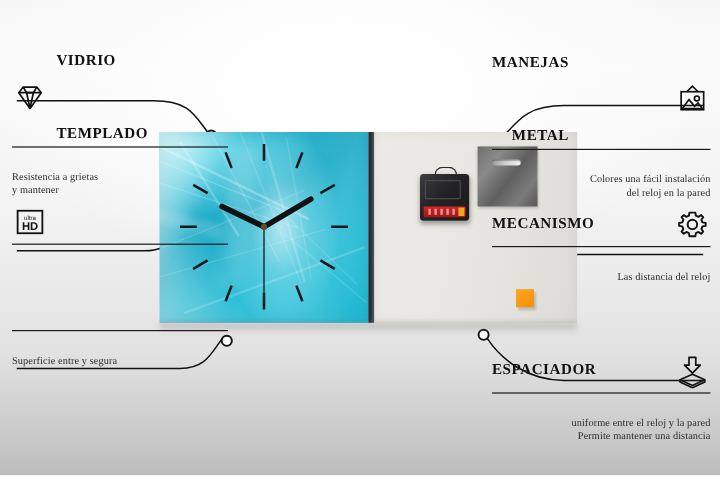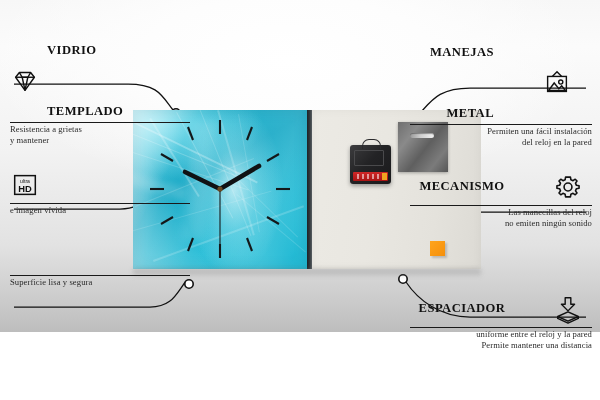--- a/index.html
+++ b/index.html
@@ -2,47 +2,47 @@
 <html><head>
 <meta charset="utf-8">
 <style>
   html,body{margin:0;padding:0;}
   body{
     width:600px;height:400px;overflow:hidden;
     font-family:"Liberation Serif", serif;
     background:#ffffff;
   }
   #stage{
-    position:relative;width:600px;height:332px;
+    position:relative;width:600px;height:396px;
     background:
       radial-gradient(ellipse 70% 55% at 48% 18%, #ffffff 0%, #fdfdfd 35%, rgba(253,253,253,0) 72%),
       linear-gradient(180deg,#f7f7f7 0%,#fbfbfb 14%,#f2f2f2 46%,#e2e2e2 74%,#c9c9c9 92%,#bdbdbd 100%);
   }
   
   #lines{position:absolute;left:0;top:0;width:600px;height:400px;}
 
   
   .feat{position:absolute;width:180px;}
   .feat.left{left:10px;text-align:left;}
   .feat.right{left:410px;width:182px;text-align:right;}
   .fhead{display:flex;align-items:center;gap:7px;}
-  .feat.right .fhead{justify-content:center;gap:48px;}
+  .feat.right .fhead{justify-content:space-between;gap:48px;}
   .ficon{width:30px;height:30px;flex:0 0 30px;display:block;}
   .ftitle{
     font-family:"Liberation Serif", serif;
     font-size:12.6px;line-height:13.4px;
     letter-spacing:.45px;color:#111;font-weight:700;
     text-transform:uppercase;
   }
   .ftitle .t2{display:block;margin-top:48px;}
   .rule{height:1.3px;background:#1a1a1a;margin-top:3px;}
   .fdesc{
     font-family:"Liberation Serif", serif;
     font-size:8.6px;line-height:10.6px;color:#2a2a2a;
-    margin-top:1px;letter-spacing:.08px;
+    margin-top:19px;letter-spacing:.08px;
   }
   .fdesc span{display:block;}
 
   
   #product{position:absolute;left:133px;top:110px;width:348px;height:159px;}
   #clockface{
     position:absolute;left:0;top:0;width:174px;height:159px;
     background:
       linear-gradient(118deg, rgba(255,255,255,.55) 0%, rgba(255,255,255,0) 26%),
       linear-gradient(62deg, rgba(255,255,255,.40) 0%, rgba(255,255,255,0) 30%),
@@ -235,28 +235,27 @@
   <div class="feat left" style="top:170px">
     <div class="fhead">
       <svg class="ficon" viewBox="0 0 32 32" xmlns="http://www.w3.org/2000/svg">
         <rect x="5" y="6" width="22" height="20" fill="none" stroke="#111" stroke-width="1.6"></rect>
         <text x="16" y="14" text-anchor="middle" font-family="Liberation Sans, sans-serif" font-size="5.4" fill="#111">ultra</text>
         <text x="16" y="23.5" text-anchor="middle" font-family="Liberation Sans, sans-serif" font-size="10" font-weight="bold" fill="#111">HD</text>
       </svg>
     </div>
     <div class="rule"></div>
     <div class="fdesc">
-      <span>e imagen vívida</span>
     </div>
   </div>
 
   <div class="feat left" style="top:272px">
     <div class="rule"></div>
     <div class="fdesc">
-      <span>Superficie lisa y segura</span>
+      <span>Superficie entre y segura</span>
       <span></span>
     </div>
   </div>
 
   <div class="feat right" style="top:46px">
     <div class="fhead">
       <div class="ftitle">
         <span>MANEJAS</span>
         <span class="t2">METAL</span>
       </div>
@@ -264,41 +263,40 @@
         <g fill="none" stroke="#111" stroke-width="1.5">
           <path d="M11 9 L16 4 L21 9"></path>
           <rect x="6" y="9" width="20" height="16"></rect>
           <circle cx="20" cy="15" r="2.2"></circle>
           <path d="M7 24 L13 16 L18 22 L21 19 L25 24 Z"></path>
         </g>
       </svg>
     </div>
     <div class="rule"></div>
     <div class="fdesc">
-      <span>Permiten una fácil instalación</span>
+      <span>Colores una fácil instalación</span>
       <span>del reloj en la pared</span>
     </div>
   </div>
 
   <div class="feat right" style="top:172px">
     <div class="fhead">
       <div class="ftitle">
         <span>MECANISMO</span>
       </div>
       <svg class="ficon" viewBox="0 0 32 32" xmlns="http://www.w3.org/2000/svg">
         <g fill="none" stroke="#111" stroke-width="1.7" stroke-linejoin="round">
           <path d="M16 5.5 l2.6 0 .5 2.8 2.3 1 2.3-1.6 1.9 1.9 -1.6 2.3 1 2.3 2.8 .5 0 2.6 -2.8 .5 -1 2.3 1.6 2.3 -1.9 1.9 -2.3-1.6 -2.3 1 -.5 2.8 -2.6 0 -2.6 0 -.5-2.8 -2.3-1 -2.3 1.6 -1.9-1.9 1.6-2.3 -1-2.3 -2.8-.5 0-2.6 2.8-.5 1-2.3 -1.6-2.3 1.9-1.9 2.3 1.6 2.3-1 .5-2.8 2.6 0 z"></path>
           <circle cx="16" cy="16" r="4.2"></circle>
         </g>
       </svg>
     </div>
     <div class="rule"></div>
     <div class="fdesc">
-      <span>Las manecillas del reloj</span>
-      <span>no emiten ningún sonido</span>
+      <span>Las distancia del reloj</span>
     </div>
   </div>
 
   <div class="feat right" style="top:294px">
     <div class="fhead">
       <div class="ftitle">
         <span>ESPACIADOR</span>
       </div>
       <svg class="ficon" viewBox="0 0 32 32" xmlns="http://www.w3.org/2000/svg">
         <g fill="none" stroke="#111" stroke-width="1.5" stroke-linejoin="round">

